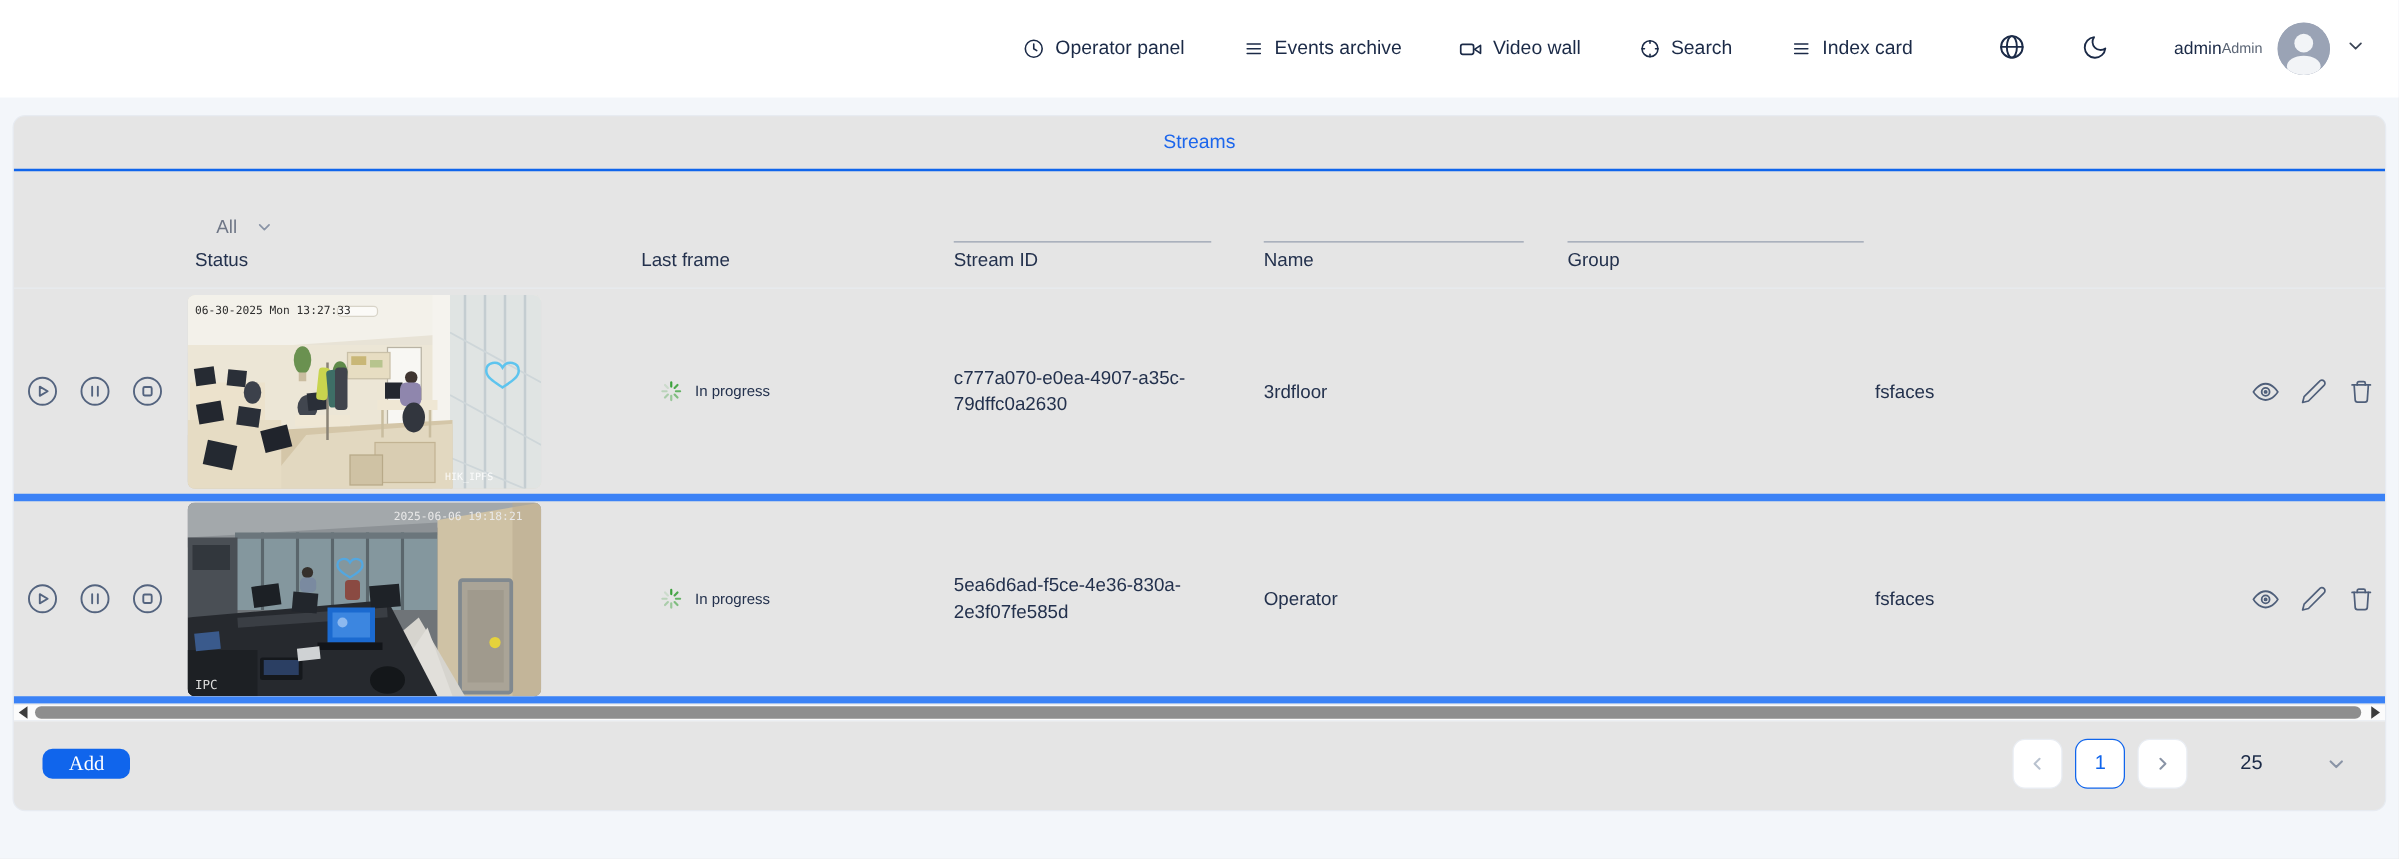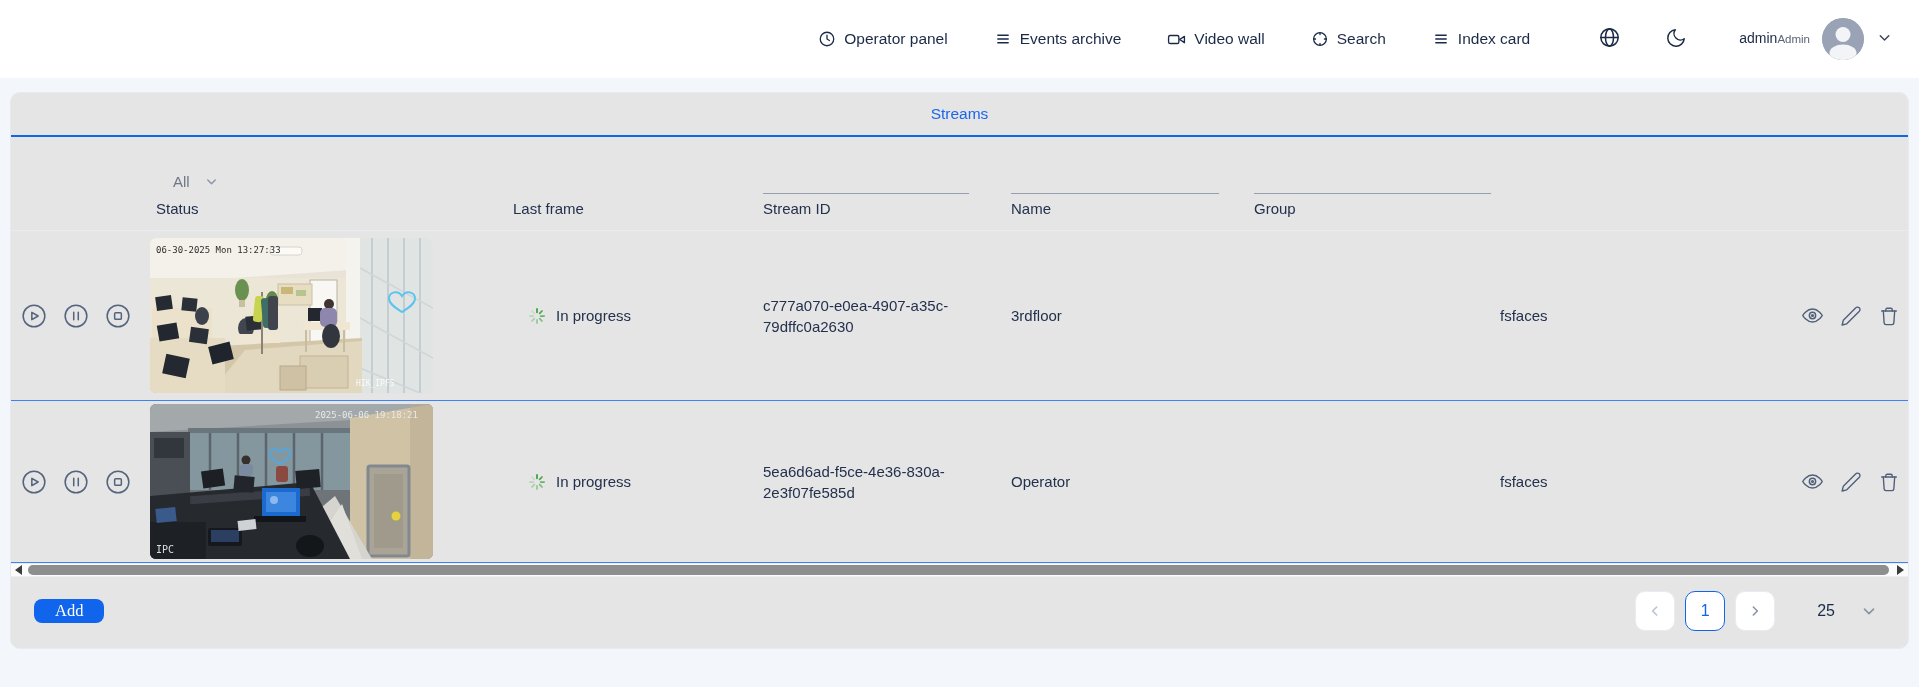--- a/index.html
+++ b/index.html
@@ -30,44 +30,44 @@
   .grid-cols { display:grid; grid-template-columns:139px 363px 244px 248px 243px 246px 281px minmax(0,1fr); }
 
   .thead { height:94px; border-bottom:1px solid #e8ebf0; }
   .th-cell { display:flex; flex-direction:column; justify-content:flex-end; padding-bottom:13px; }
   .th-label { font-size:15px; color:#23314d; font-weight:400; padding-left:6px; }
   .th-cell.nopad .th-label { padding-left:0; }
   .filter-slot { height:30px; display:flex; align-items:flex-end; margin-bottom:6px; }
   .all-select { display:inline-flex; align-items:center; gap:14px; margin-left:23px; margin-bottom:4px; font-size:15px; color:#6f7787; cursor:pointer; }
   .filter-input { border:none; border-bottom:1px solid #97a0b0; margin-left:6px; height:24px; background:transparent; outline:none; font-size:14px; color:#23314d; }
 
-  .trow { height:170px; border-bottom:1px solid #3b82f6; align-items:center; }
+  .trow { height:170px; border-bottom:6px solid #3b82f6; align-items:center; }
   .trow.r2 { height:162px; }
   .cell { font-size:15px; color:#23314d; padding-left:6px; line-height:1.4; }
   .controls { display:flex; align-items:center; gap:16px; padding-left:10px; }
   .ctrlbtn { background:none; border:none; padding:0; cursor:pointer; display:flex; }
   .thumbwrap { width:283px; height:155px; border-radius:6px; overflow:hidden; background:#ddd; }
   .statuscell { display:flex; align-items:center; gap:9px; padding-left:14px; }
-  .status-text { font-size:15px; color:#23314d;text-align:right; }
+  .status-text { font-size:12px; color:#23314d;text-align:right; }
   .actions { display:flex; align-items:center; justify-content:flex-end; gap:16px; padding-right:8px; }
 
   
   .hscroll { height:14px; display:flex; align-items:center; background:#fbfbfb; border-top:1px solid #ececec; border-bottom:1px solid #eceff3; padding:0 4px; }
   .scroll-arrow { width:0; height:0; border-style:solid; cursor:pointer; flex:0 0 auto; }
   .scroll-arrow.left { border-width:5px 7px 5px 0; border-color:transparent #3c3c3c transparent transparent; }
   .scroll-arrow.right { border-width:5px 0 5px 7px; border-color:transparent transparent transparent #3c3c3c; }
   .scroll-thumb { height:10px; background:#8e8e8e; border-radius:5px; flex:1 1 auto; margin:0 8px 0 6px; cursor:grab; }
 
   
   .cardfooter { height:68px; display:flex; align-items:center; justify-content:space-between; padding:0 30px 0 23px; }
   .addbtn { background:#1065ec; color:#fff; border:none; border-radius:8px; font-size:16.5px; padding:2px 21px; cursor:pointer; font-family:Liberation Serif, serif; }
   .pagination { display:flex; align-items:center; }
   .pagebtn { width:40px; height:40px; border-radius:10px; border:1px solid #e9edf3; background:#fff; display:flex; align-items:center; justify-content:center; cursor:pointer; margin-left:10px; }
   .pagebtn.current { border-color:#1065ec; color:#1065ec; font-size:16px; }
-  .pagesize { display:flex; align-items:center; gap:25px; margin-left:42px; cursor:pointer; }
+  .pagesize { display:flex; align-items:center; gap:50px; margin-left:42px; cursor:pointer; }
   .pagesize-value { font-size:16px; color:#1b2a47; }
 </style>
 </head>
 <body>
 
 <header class="topbar">
   <nav class="nav">
     <div class="nav-item">
       <span>
         <svg width="18" height="18" viewBox="0 0 24 24" fill="none" stroke="#1b2a47" stroke-width="1.7" stroke-linecap="round">

